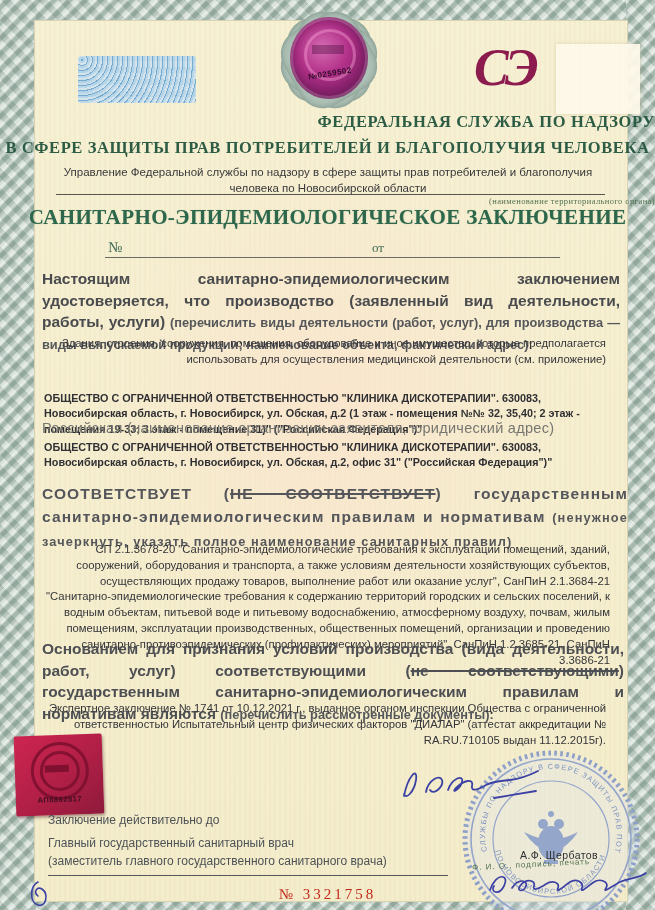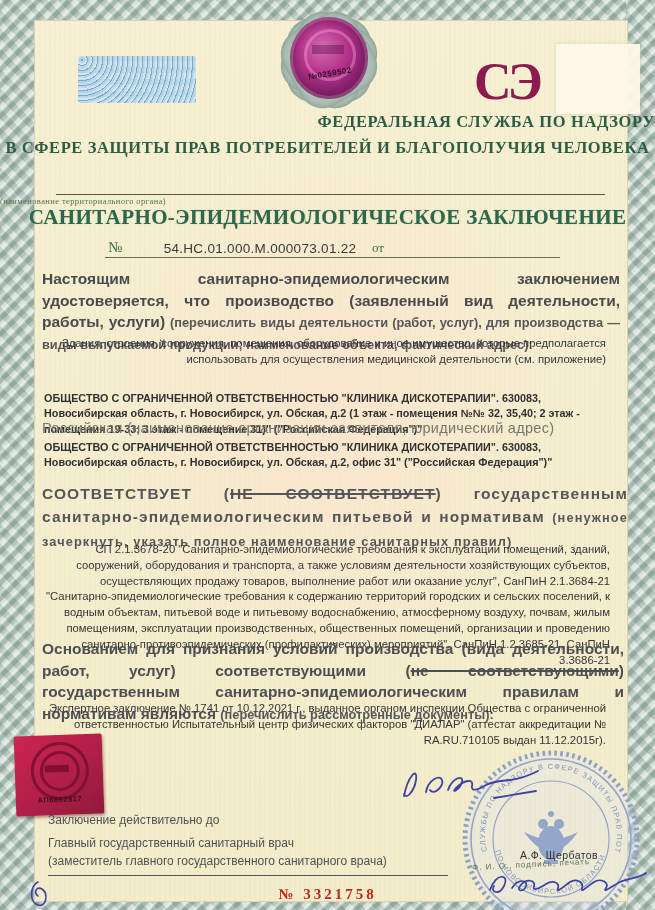--- a/index.html
+++ b/index.html
@@ -19,40 +19,40 @@
         radial-gradient(ellipse 55% 42% at 50% 44%, rgba(250,229,205,.9) 0%, rgba(250,229,205,0) 75%),
         repeating-linear-gradient(90deg, rgba(205,160,120,.06) 0 2px, rgba(0,0,0,0) 2px 5px),
         linear-gradient(#f7f1d4,#f3edcb);
       box-shadow:inset 0 0 0 1px #d8d3b2;}
   .abs{position:absolute;}
   
   .agency{left:0;right:0;text-align:center;font-family:"Liberation Serif",serif;
       font-weight:bold;font-size:16.5px;color:#2d5c45;letter-spacing:.6px;}
   .subheader{left:58px;width:540px;text-align:center;font-size:11.5px;color:#37383a;line-height:1.35;}
   .rule{border-top:1px solid #56564f;height:0;}
-  .caption{left:0;right:0;text-align:left;font-family:"Liberation Serif",serif;
+  .caption{left:0;right:0;text-align:right;font-family:"Liberation Serif",serif;
       font-size:8.5px;color:#53714f;letter-spacing:.4px;}
   .doc-title{left:0;right:0;text-align:center;font-family:"Liberation Serif",serif;
       font-weight:bold;font-size:21px;color:#2e684c;letter-spacing:.4px;
       text-shadow:0 0 1px rgba(46,104,76,.35);}
   
   .numlabel{font-family:"Liberation Serif",serif;font-size:15px;color:#3d6a52;}
   .numvalue{font-size:13.5px;color:#3a3a3c;letter-spacing:.3px;}
   
   .para{margin:0;text-align:justify;font-size:15.5px;color:#4a4b4e;line-height:1.4;font-weight:bold;}
   .para .note{font-size:12.8px;color:#56575a;}
   .small{margin:0;font-size:11.3px;color:#35353a;line-height:1.4;text-align:right;}
   .org{margin:0;font-size:10.8px;font-weight:bold;color:#303034;line-height:1.42;}
   .applicant-label{font-size:14.5px;color:#767670;letter-spacing:.3px;}
   .spaced{letter-spacing:1.1px;}
   .strike{text-decoration:line-through;text-decoration-thickness:1.5px;}
   .sign-line{border-top:1px solid #55555a;height:0;}
   .footer-text{font-size:12px;color:#4d5257;}
   .blank-number{left:0;right:0;text-align:center;font-family:"Liberation Serif",serif;
-      font-weight:bold;font-size:15px;color:#c3271b;letter-spacing:3px;}
+      font-weight:normal;font-size:15px;color:#c3271b;letter-spacing:3px;}
   
   .bluepatch{background:
       repeating-radial-gradient(circle at 4px 4px, rgba(100,160,205,.9) 0 1px, rgba(160,205,235,.55) 1px 3px, rgba(235,243,248,.2) 3px 5px),
       repeating-linear-gradient(0deg,#cfe2ee 0 6px,#bcd7e8 6px 12px);
       border-radius:3px;opacity:.92;}
   .holo-wrap{width:104px;height:104px;}
   .petal{position:absolute;left:10px;top:8px;width:84px;height:84px;background:#aec1b6;
       border-radius:30%;box-shadow:inset 0 0 6px rgba(80,105,92,.6);}
   .petal.r30{transform:rotate(30deg);} .petal.r60{transform:rotate(60deg);}
   .holo-circle{position:absolute;left:13px;top:7px;width:78px;height:82px;border-radius:50%;
@@ -96,46 +96,46 @@
     <div class="petal"></div>
     <div class="petal r30"></div>
     <div class="petal r60"></div>
     <div class="holo-circle">
       <div class="holo-inner"></div>
       <div class="holo-bar"></div>
       <span class="holo-code">№0259502</span>
     </div>
   </div>
 
-  <div class="abs se-logo" style="left:474px;top:56px;">СЭ</div>
+  <div class="abs se-logo" style="left:474px;top:42px;font-style:italic;">СЭ</div>
   <div class="abs pale-rect" style="left:556px;top:44px;width:84px;height:70px;"></div>
 
   <div class="abs agency" style="top:112px;text-align:right;">ФЕДЕРАЛЬНАЯ СЛУЖБА ПО НАДЗОРУ</div>
   <div class="abs agency" style="top:138px;">В СФЕРЕ ЗАЩИТЫ ПРАВ ПОТРЕБИТЕЛЕЙ И БЛАГОПОЛУЧИЯ  ЧЕЛОВЕКА</div>
+  <div class="abs subheader" style="top:165px;">Управление Федеральной службы по надзору в сфере защиты прав потребителей и благополучия человека по Новосибирской области</div>
   <div class="abs rule" style="left:56px;right:50px;top:194px;"></div>
   <div class="abs caption" style="top:196px;">(наименование территориального органа)</div>
 
   <div class="abs doc-title" style="top:205px;">САНИТАРНО-ЭПИДЕМИОЛОГИЧЕСКОЕ ЗАКЛЮЧЕНИЕ</div>
   <div class="abs numlabel" style="left:108px;top:239px;">№</div>
-  <div class="abs numvalue" style="left:150px;top:241px;width:220px;text-align:center;">54.НС.01.000.М.000073.01.22</div>
   <div class="abs numlabel" style="left:372px;top:240px;font-size:13px;">от</div>
   <div class="abs rule" style="left:105px;width:455px;top:257px;border-color:#6b6b64;"></div>
 
   <p class="abs para" style="left:42px;top:268px;width:578px;"><span>Настоящим санитарно-эпидемиологическим заключением удостоверяется, что производство (заявленный вид деятельности, работы, услуги) </span><span class="note">(перечислить виды деятельности (работ, услуг), для производства — виды выпускаемой продукции; наименование объекта, фактический адрес):</span></p>
 
   <p class="abs small" style="left:46px;top:336px;width:560px;">Здания, строения, сооружения, помещения, оборудование и иное имущество, которые предполагается использовать для осуществления медицинской деятельности (см. приложение)</p>
 
   <p class="abs org" style="left:44px;top:391px;width:565px;">ОБЩЕСТВО С ОГРАНИЧЕННОЙ ОТВЕТСТВЕННОСТЬЮ "КЛИНИКА ДИСКОТЕРАПИИ". 630083, Новосибирская область, г. Новосибирск, ул. Обская, д.2 (1 этаж - помещения №№ 32, 35,40; 2 этаж - помещения 19-33; 3 этаж - помещение 31)" ("Российская Федерация")"</p>
   <div class="abs" style="left:42px;top:419px;">
     <span class="applicant-label">Российская</span>
     <span class="applicant-label">(наименование организации-заявителя, юридический адрес)</span>
   </div>
   <p class="abs org" style="left:44px;top:440px;width:565px;">ОБЩЕСТВО С ОГРАНИЧЕННОЙ ОТВЕТСТВЕННОСТЬЮ "КЛИНИКА ДИСКОТЕРАПИИ". 630083, Новосибирская область, г. Новосибирск, ул. Обская, д.2, офис 31" ("Российская Федерация")"</p>
 
-  <p class="abs para spaced" style="left:42px;top:482px;width:586px;line-height:1.5;color:#55565b;"><span>СООТВЕТСТВУЕТ (</span><span class="strike">НЕ СООТВЕТСТВУЕТ</span><span>) государственным санитарно-эпидемиологическим питьевой и нормативам </span><span class="note">(ненужное зачеркнуть, указать полное наименование санитарных правил)</span></p>
+  <p class="abs para spaced" style="left:42px;top:482px;width:586px;line-height:1.5;color:#55565b;"><span>СООТВЕТСТВУЕТ (</span><span class="strike">НЕ СООТВЕТСТВУЕТ</span><span>) государственным санитарно-эпидемиологическим правилам и нормативам </span><span class="note">(ненужное зачеркнуть, указать полное наименование санитарных правил)</span></p>
 
   <p class="abs small" style="left:44px;top:542px;width:566px;">СП 2.1.3678-20 "Санитарно-эпидемиологические требования к эксплуатации помещений, зданий, сооружений, оборудования и транспорта, а также условиям деятельности хозяйствующих субъектов, осуществляющих продажу товаров, выполнение работ или оказание услуг", СанПиН 2.1.3684-21 "Санитарно-эпидемиологические требования к содержанию территорий городских и сельских поселений, к водным объектам, питьевой воде и питьевому водоснабжению, атмосферному воздуху, почвам, жилым помещениям, эксплуатации производственных, общественных помещений, организации и проведению санитарно-противоэпидемических (профилактических) мероприятий", СанПиН 1.2.3685-21, СанПиН 3.3686-21</p>
 
   <p class="abs para" style="left:42px;top:638px;width:582px;color:#4e4f53;"><span>Основанием для признания условий производства (вида деятельности, работ, услуг) соответствующими (</span><span class="strike">не соответствующими</span><span>) государственным санитарно-эпидемиологическим правилам и нормативам являются </span><span class="note">(перечислить рассмотренные документы):</span></p>
 
   <p class="abs small" style="left:46px;top:701px;width:560px;">Экспертное заключение № 1741 от 10.12.2021 г., выданное органом инспекции Общества с ограниченной ответственностью Испытательный центр физических факторов "ДИАЛАР" (аттестат аккредитации № RA.RU.710105 выдан 11.12.2015г).</p>
 
   <div class="abs redsticker" style="left:15px;top:735px;">
     <div class="rs-ring"></div>
     <div class="rs-ring2"></div>

